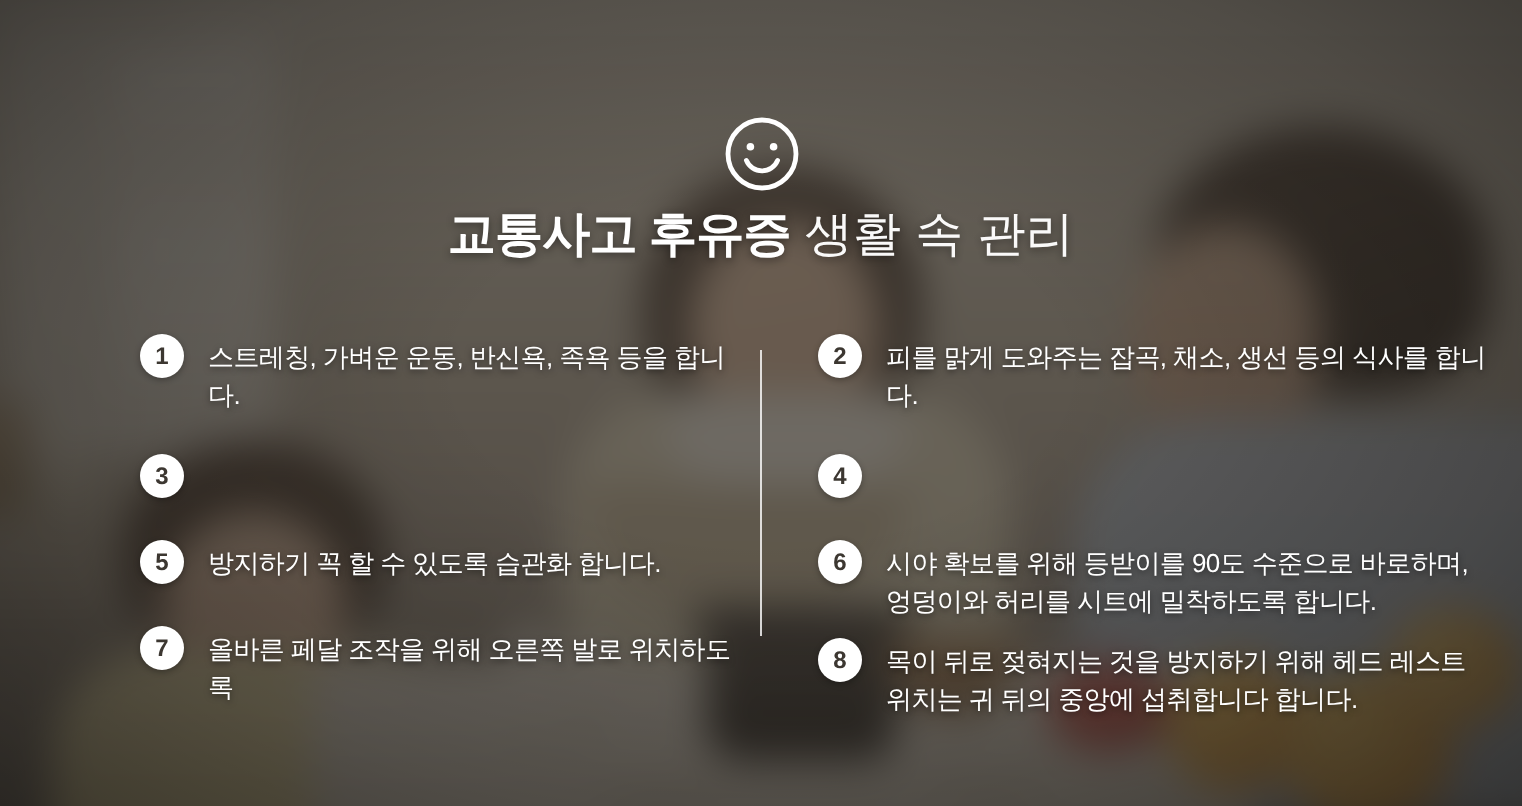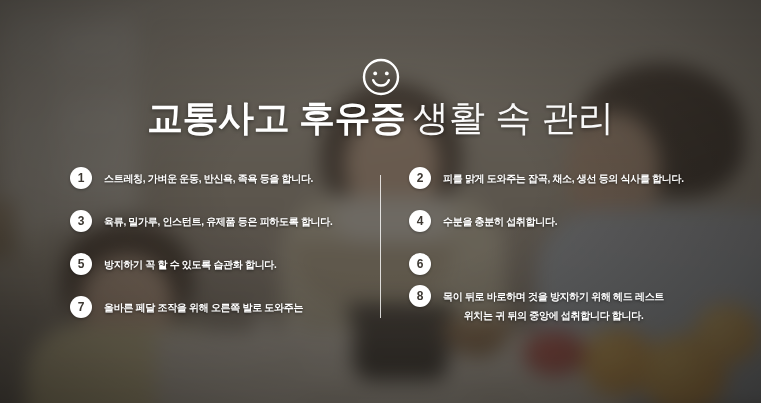--- a/index.html
+++ b/index.html
@@ -250,21 +250,21 @@
   }
 
   .smiley-wrap {
     position:absolute; left:0; right:0; top:57px;
     display:flex; justify-content:center;
   }
 
   .title {
     position:absolute; left:0; right:0; top:101px;
     text-align:center;
-    font-size:36px;
+    font-size:24px;
     line-height:34px;
     white-space:nowrap;
     text-shadow:0 1px 4px rgba(0,0,0,.45);
   }
   .title .strong { font-weight:bold; letter-spacing:-.4px; }
   .title .light  { font-weight:400; letter-spacing:.2px; margin-left:7px; opacity:.97; }
 
   
   .divider {
     position:absolute; left:380px; top:175px;
@@ -299,28 +299,27 @@
     font-size:12px;
     font-weight:bold;
     line-height:22px;
     text-align:center;
     margin-top:-1px;
     box-shadow:0 1px 3px rgba(0,0,0,.30);
   }
 
   .row-text {
     margin-left:12px;
-    font-size:10px;
-    font-weight:bold;
+    font-size:13px;
+    font-weight:normal;
     line-height:19px;
     letter-spacing:-.3px;
     color:#ffffff;
     text-shadow:0 1px 3px rgba(0,0,0,.55);
     padding-top:1px;
-    text-align:center;
   }
   .row-text .l2 { display:block; }
 </style>
 </head>
 <body>
 
 <div id="banner">
 
   <div class="photo">
     <div class="bg-base"></div>
@@ -386,65 +385,63 @@
 
       <div class="row">
         <div class="badge">1</div>
         <div class="row-text">
           <span>스트레칭, 가벼운 운동, 반신욕, 족욕 등을 합니다.</span>
         </div>
       </div>
 
       <div class="row">
         <div class="badge">3</div>
-        <div class="row-text">
-          <span>육류, 밀가루, 인스턴트, 유제품 등은 피하도록 합니다.</span>
-        </div>
       </div>
 
       <div class="row">
         <div class="badge">5</div>
         <div class="row-text">
           <span>방지하기 꼭 할 수 있도록 습관화 합니다.</span>
         </div>
       </div>
 
       <div class="row two-line">
         <div class="badge">7</div>
         <div class="row-text">
-          <span class="l2">올바른 페달 조작을 위해 오른쪽 발로 도와주는</span>
+          <span class="l2">올바른 페달 조작을 위해 오른쪽 발로 위치하도록</span>
         </div>
       </div>
 
     </div>
 
     <div class="col col-right">
 
       <div class="row">
         <div class="badge">2</div>
         <div class="row-text">
           <span>피를 맑게 도와주는 잡곡, 채소, 생선 등의 식사를 합니다.</span>
         </div>
       </div>
 
       <div class="row">
         <div class="badge">4</div>
-        <div class="row-text">
-          <span>수분을 충분히 섭취합니다.</span>
-        </div>
       </div>
 
       <div class="row two-line" style="margin-bottom:10px;">
         <div class="badge">6</div>
+        <div class="row-text">
+          <span class="l2">시야 확보를 위해 등받이를 90도 수준으로 바로하며,</span>
+          <span class="l2">엉덩이와 허리를 시트에 밀착하도록 합니다.</span>
+        </div>
       </div>
 
       <div class="row two-line">
         <div class="badge">8</div>
         <div class="row-text">
-          <span class="l2">목이 뒤로 바로하며 것을 방지하기 위해 헤드 레스트</span>
+          <span class="l2">목이 뒤로 젖혀지는 것을 방지하기 위해 헤드 레스트</span>
           <span class="l2">위치는 귀 뒤의 중앙에 섭취합니다 합니다.</span>
         </div>
       </div>
 
     </div>
 
   </div>
 </div>
 
 </body></html>

